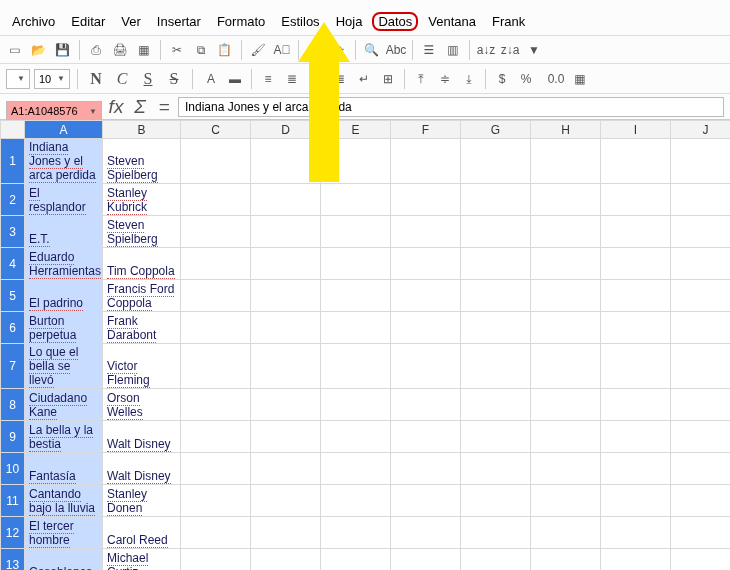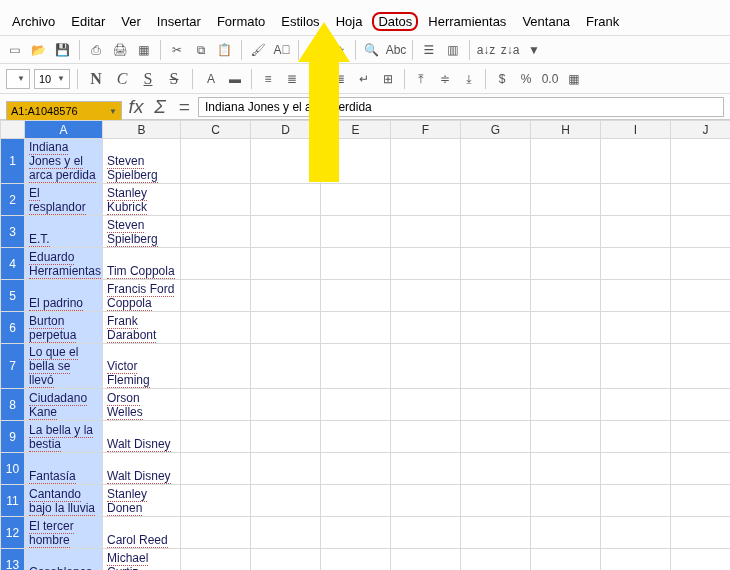--- a/index.html
+++ b/index.html
@@ -15,21 +15,21 @@
 
     .fmtbar { display: flex; align-items: center; gap: 4px; padding: 2px 6px; background: #fcfcfc; border-bottom: 1px solid #ddd; height: 30px; }
     .fmtbar .combo { border: 1px solid #bbb; background: #fff; height: 20px; padding: 0 4px; display: flex; align-items: center; font-size: 11px; min-width: 60px; justify-content: space-between; }
     .fmtbar .combo .dd { font-size: 8px; color: #555; margin-left: 4px; }
     .fmtbar .fmtbtn { width: 22px; height: 22px; display: flex; align-items: center; justify-content: center; color: #555; font-family: "Times New Roman", serif; font-size: 16px; cursor: pointer; }
     .fmtbar .sep { width: 1px; height: 20px; background: #ccc; margin: 0 3px; }
     .fmtbtn.u { text-decoration: underline; }
     .fmtbtn.s { text-decoration: line-through; }
 
     .formulabar { display: flex; align-items: center; gap: 4px; padding: 2px 6px; background: #fcfcfc; border-bottom: 1px solid #ccc; height: 26px; }
-    .namebox { border: 1px solid #bbb; background: #eab308; height: 20px; width: 116px; padding: 0 4px; display: flex; align-items: center; font-size: 11px; justify-content: space-between; margin-top: 9px; }
+    .namebox { border: 1px solid #bbb; background: #fca5a5; height: 20px; width: 96px; padding: 0 4px; display: flex; align-items: center; font-size: 11px; justify-content: space-between; margin-top: 9px; }
     .namebox .dd { font-size: 8px; color: #555; }
     .fx-btn { width: 20px; height: 20px; display: flex; align-items: center; justify-content: center; color: #555; font-style: italic; font-size: 19px; cursor: pointer; }
     .formula-input { flex: 1; border: 1px solid #bbb; background: #fff; height: 20px; padding: 0 6px; font-size: 12px; display: flex; align-items: center; }
 
     .grid-wrap { position: relative; background: #fff; }
     table.sheet { border-collapse: collapse; table-layout: fixed; width: 730px; }
     table.sheet th, table.sheet td { border: 1px solid #d9d9d9; font-size: 12px; font-weight: normal; }
 
     th.colhead { background: #f3f3f3; height: 18px; text-align: center; color: #333; font-size: 12px; }
     th.colhead.sel { background: #3a7de0; color: #fff; }
@@ -68,21 +68,20 @@
 
 <div class="menubar" id="menubar">
     <div class="menuitem">Archivo</div>
     <div class="menuitem">Editar</div>
     <div class="menuitem">Ver</div>
     <div class="menuitem">Insertar</div>
     <div class="menuitem">Formato</div>
     <div class="menuitem">Estilos</div>
     <div class="menuitem">Hoja</div>
     <div class="menuitem highlighted">Datos</div>
-    <div class="menuitem">Herramientas</div>
     <div class="menuitem">Ventana</div>
     <div class="menuitem">Frank</div>
   </div>
 
 <div class="toolbar" id="toolbar1">
     <div class="tbtn">▭</div>
     <div class="tbtn">📂</div>
     <div class="tbtn">💾</div>
     <div class="sep"></div>
     <div class="tbtn">⎙</div>
@@ -135,21 +134,21 @@
       <div class="fmtbtn" style="font-size: 12px; font-family: sans-serif;">≣</div>
       <div class="fmtbtn" style="font-size: 12px; font-family: sans-serif;">↵</div>
       <div class="fmtbtn" style="font-size: 12px; font-family: sans-serif;">⊞</div>
       <div class="sep"></div>
       <div class="fmtbtn" style="font-size: 12px; font-family: sans-serif;">⤒</div>
       <div class="fmtbtn" style="font-size: 12px; font-family: sans-serif;">≑</div>
       <div class="fmtbtn" style="font-size: 12px; font-family: sans-serif;">⤓</div>
       <div class="sep"></div>
       <div class="fmtbtn" style="font-size: 12px; font-family: sans-serif;">$</div>
       <div class="fmtbtn" style="font-size: 12px; font-family: sans-serif;">%</div>
-      <div class="fmtbtn" style="font-size: 12px; font-family: sans-serif;">0.0</div>
+      <div class="fmtbtn" style="font-size: 12px; font-family: sans-serif; margin-left: 6px;">0.0</div>
       <div class="fmtbtn" style="font-size: 12px; font-family: sans-serif;">▦</div>
     </div>
 </div>
 
 <div class="formulabar">
   <div class="namebox">
     <span>A1:A1048576</span>
     <span class="dd">▼</span>
   </div>
   <div class="fx-btn">fx</div>

